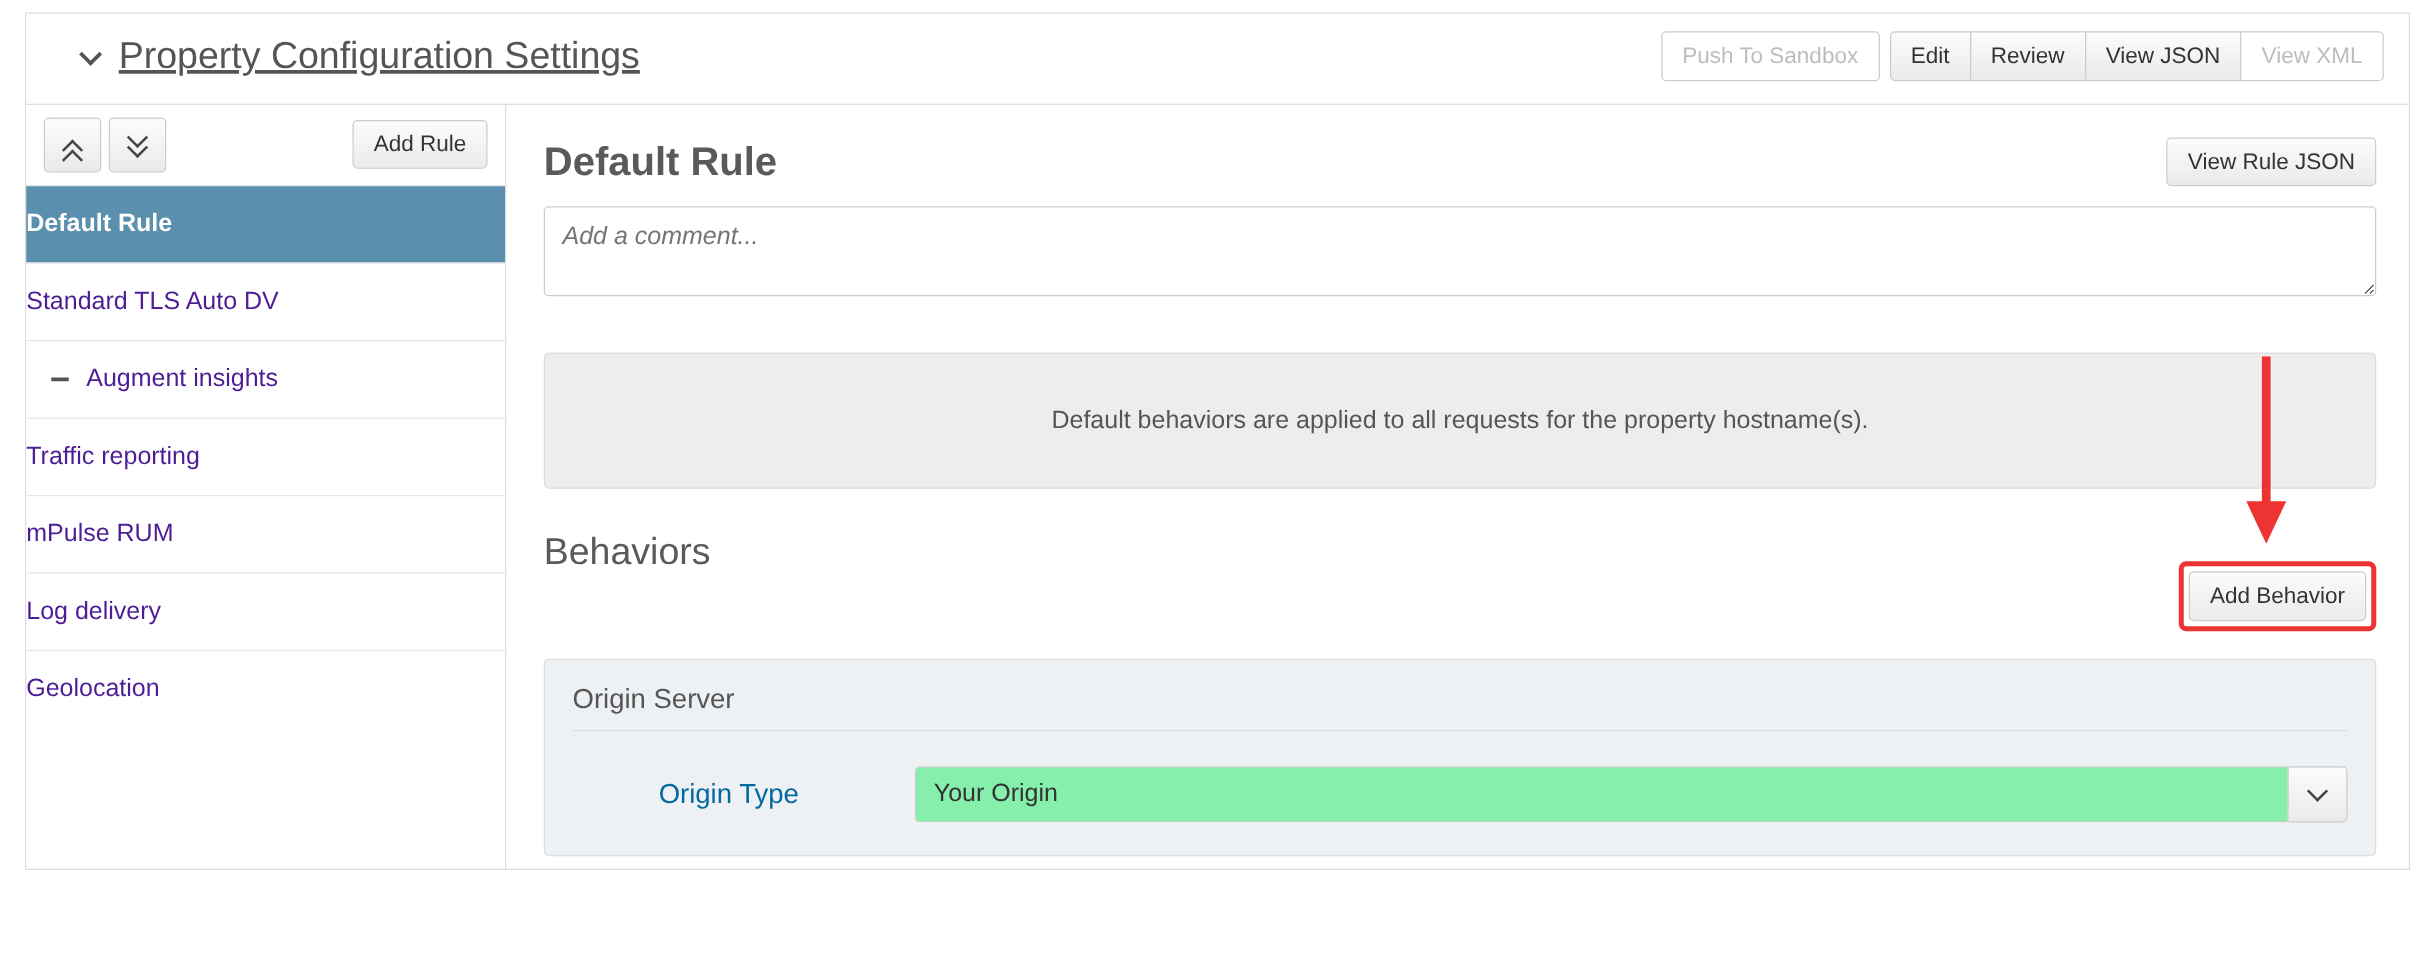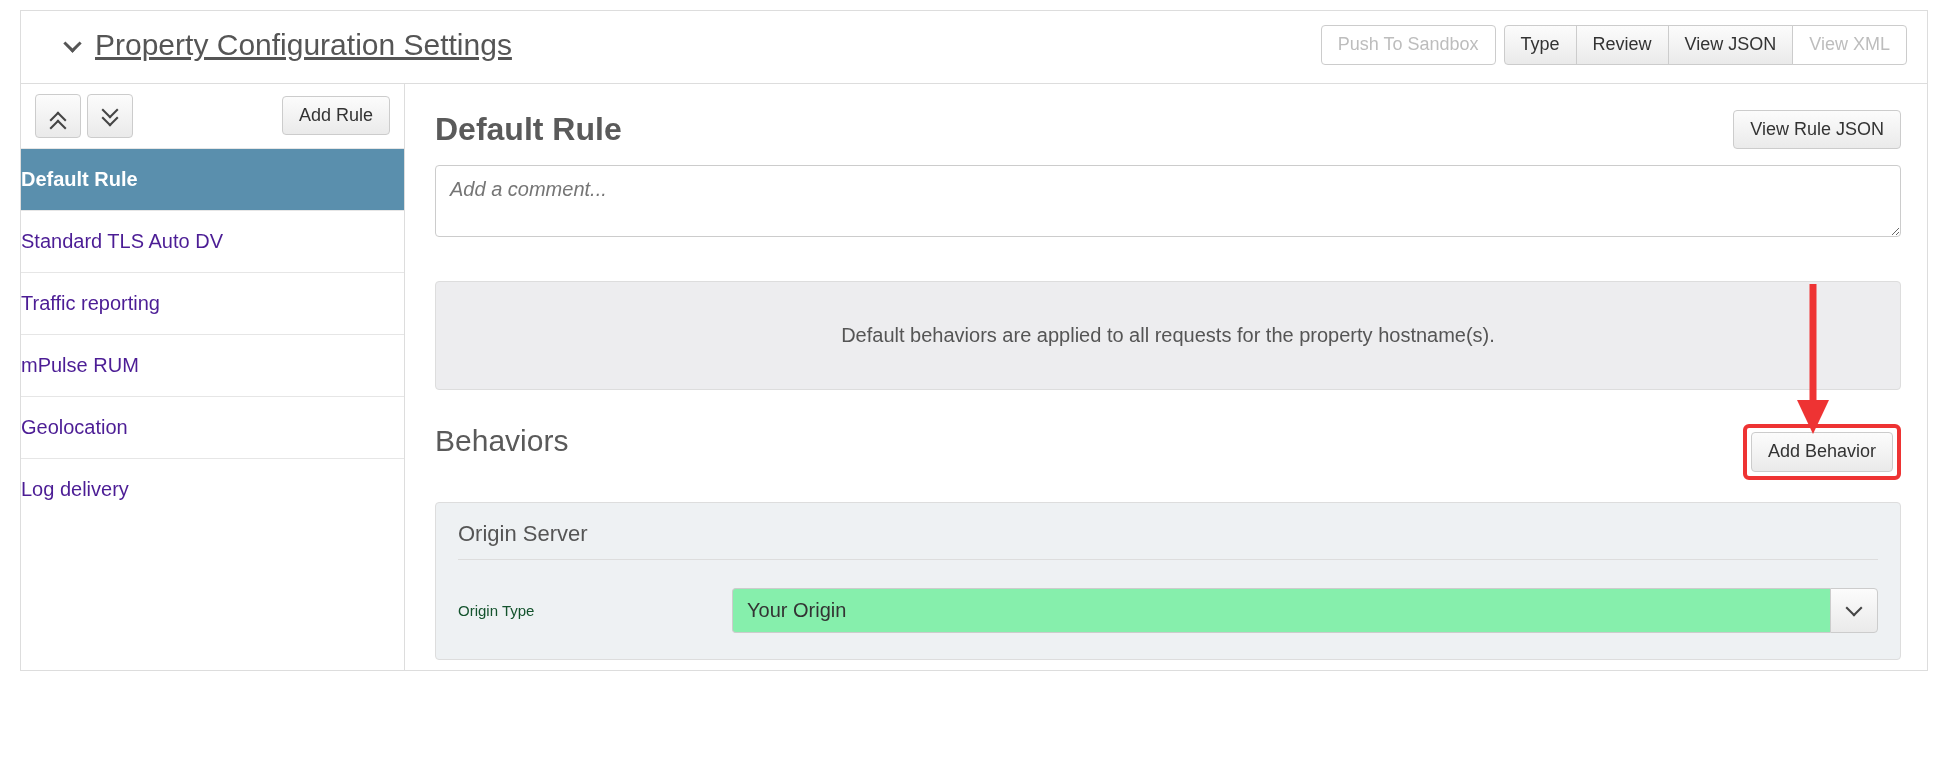--- a/index.html
+++ b/index.html
@@ -68,33 +68,33 @@
   }
   .info-banner {
     background: #ededef; border: 1px solid #ddd; border-radius: 4px;
     text-align: center; color: #555; font-size: 20px;
     padding: 42px 20px; margin-top: 40px;
   }
   .section-title-row { display: flex; align-items: flex-start; justify-content: space-between; margin-top: 34px; position: relative; }
   .section-title { font-size: 30px; color: #5a5a5a; font-weight: 500; margin: 0; }
   .highlight-box {
     border: 4px solid #e33; border-radius: 6px;
-    padding: 4px; display: inline-block;
+    padding: 4px; display: inline-block; margin-top: 24px;
   }
   .highlight-arrow {
     position: absolute; right: 68px; top: -140px; width: 40px; height: 150px;
     pointer-events: none;
   }
   .behavior-panel {
     background: #eef1f3; border: 1px solid #ddd; border-radius: 4px;
     margin-top: 22px; padding: 18px 22px 26px 22px;
   }
   .behavior-name { font-size: 22px; color: #555; border-bottom: 1px solid #ddd; padding-bottom: 12px; margin-bottom: 28px; }
   .form-row { display: flex; align-items: center; gap: 24px; }
-  .form-label { width: 250px; text-align: left; font-size: 15px; color: #14532d; }
+  .form-label { width: 250px; text-align: center; font-size: 22px; color: #0369a1; }
   .select-wrap { flex: 1; display: flex; }
   .select-input {
     flex: 1; border: 1px solid #ccc; border-right: none;
     border-radius: 4px 0 0 4px; background: #86efac;
     font-size: 20px; padding: 10px 14px; color: #333;
   }
   .select-caret {
     width: 48px; border: 1px solid #ccc; border-radius: 0 4px 4px 0;
     background: linear-gradient(#fcfcfc, #eaeaea);
     display: flex; align-items: center; justify-content: center; cursor: pointer;
@@ -107,21 +107,21 @@
 <div class="outer">
 
   <div class="header">
     <div class="header-left">
       <span class="chevron-down-icon"></span>
       <span class="header-title">Property Configuration Settings</span>
     </div>
     <div class="header-right">
       <button class="btn btn-outline">Push To Sandbox</button>
       <div class="btn-group">
-        <button class="btn">Type</button>
+        <button class="btn">Edit</button>
         <button class="btn">Review</button>
         <button class="btn">View JSON</button>
         <button class="btn btn-disabled">View XML</button>
       </div>
     </div>
   </div>
 
   <div class="body">
 
     <aside class="sidebar">
@@ -138,30 +138,36 @@
       </div>
 
       <ul class="rule-list">
         <li class="rule-item active">
           <span class="label indent-0">Default Rule</span>
         </li>
         <li class="rule-item">
           <span class="label indent-1">Standard TLS Auto DV</span>
         </li>
         <li class="rule-item">
+          <span class="collapse-handle">
+            <span class="minus-icon"></span>
+          </span>
+          <span class="label">Augment insights</span>
+        </li>
+        <li class="rule-item">
           <span class="label indent-2">Traffic reporting</span>
         </li>
         <li class="rule-item">
           <span class="label indent-2">mPulse RUM</span>
         </li>
         <li class="rule-item">
+          <span class="label indent-2">Log delivery</span>
+        </li>
+        <li class="rule-item">
           <span class="label indent-2">Geolocation</span>
-        </li>
-        <li class="rule-item">
-          <span class="label indent-2">Log delivery</span>
         </li>
       </ul>
     </aside>
 
     <main class="main">
 
       <div class="main-title-row">
         <h2 class="main-title">Default Rule</h2>
         <button class="btn">View Rule JSON</button>
       </div>

